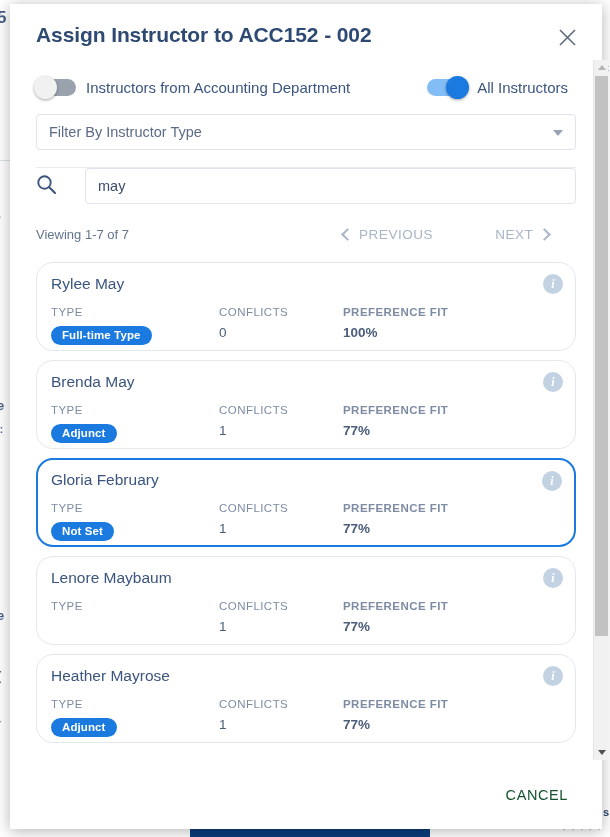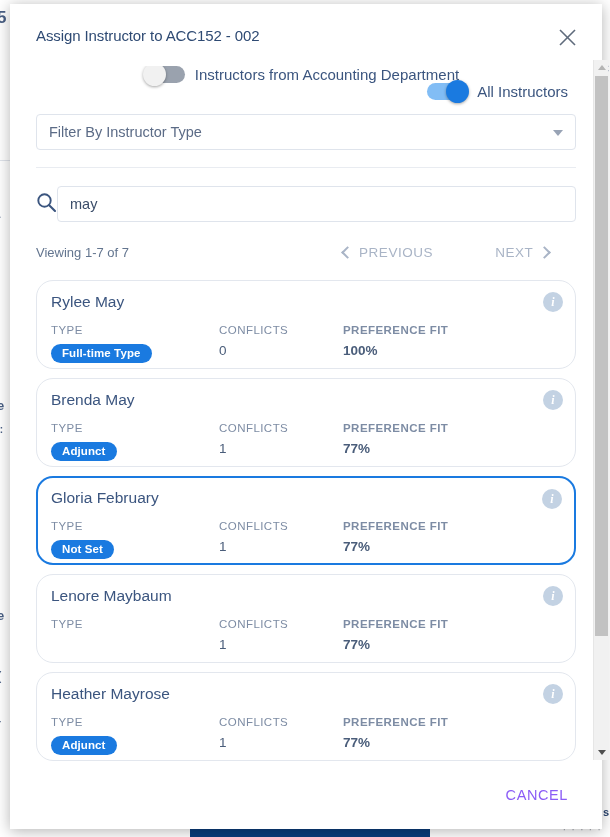--- a/index.html
+++ b/index.html
@@ -85,22 +85,22 @@
 
   .modal-header {
     position: relative;
     height: 62px;
     flex: 0 0 62px;
     display: flex;
     align-items: center;
     padding: 0 24px 0 26px;
   }
   .modal-title {
-    font-size: 15px;
-    font-weight: 400;
+    font-size: 21px;
+    font-weight: 700;
     color: #2e4a73;
     letter-spacing: -0.1px;
   }
   .close-btn {
     position: absolute;
     right: 20px; top: 18px;
     width: 30px; height: 30px;
     display: flex; align-items: center; justify-content: center;
     cursor: pointer;
   }
@@ -116,21 +116,20 @@
   .body-inner {
     padding: 0 26px 0 26px;
   }
 
   
   .toggle-row {
     display: flex;
     align-items: center;
     height: 42px;
     padding-right: 8px;
-    flex-direction: column;
   }
   .toggle-group {
     display: flex;
     align-items: center;
     gap: 10px;
   }
   .toggle-group.right { margin-left: auto; }
 
   .switch {
     position: relative;
@@ -187,22 +186,21 @@
   .divider {
     height: 1px;
     background: #e9ecf1;
     margin: 17px 0 0 0;
   }
 
   
   .search-row {
     display: flex;
     align-items: center;
-    gap: 0;
-    margin-top: 18px;
+    gap: 28px;
   }
   .search-icon { flex: 0 0 auto; display: block; }
   .search-input {
     flex: 1 1 auto;
     height: 36px;
     border: 1px solid #dfe4ec;
     border-radius: 4px;
     padding: 0 12px;
     font-size: 14.5px;
     font-family: "Liberation Sans", sans-serif;
@@ -314,21 +312,21 @@
     height: 60px;
     display: flex;
     align-items: center;
     justify-content: flex-end;
     padding: 0 28px 8px 0;
     background: #fff;
   }
   .cancel-btn {
     font-size: 14.5px;
     letter-spacing: .6px;
-    color: #8b5cf6;
+    color: #14532d;
     cursor: pointer;
     padding: 8px 6px;
   }
 
   
   .scrollbar {
     position: absolute;
     right: 2px; top: 60px;
     width: 15px;
     height: 700px;

